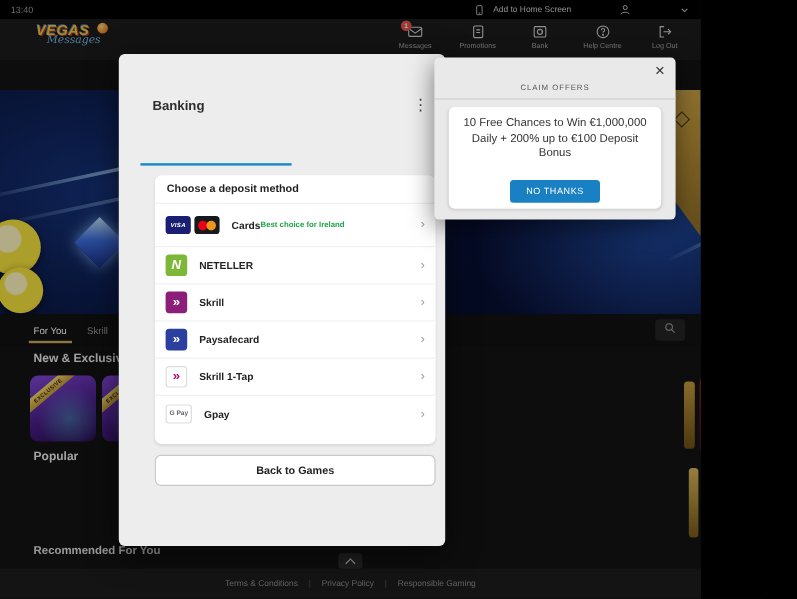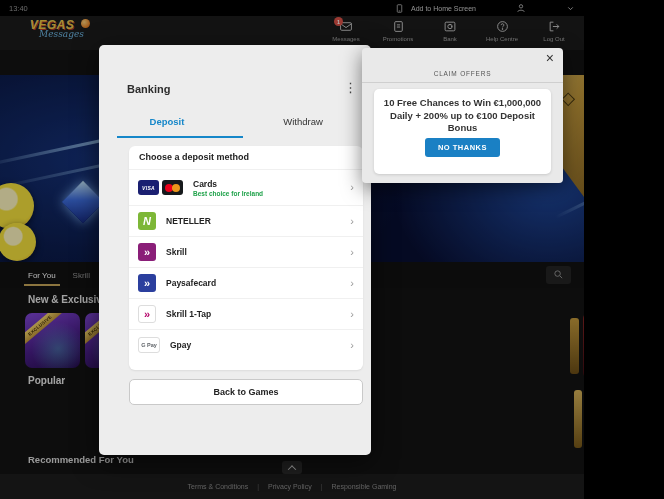--- a/index.html
+++ b/index.html
@@ -98,21 +98,21 @@
   .bm-title{position:absolute;left:28px;top:38px;font-size:11px;font-weight:bold;color:#2d2d2d}
   .bm-kebab{position:absolute;right:14px;top:35px;font-size:13px;color:#444;cursor:pointer}
   .bm-tabs{position:absolute;left:0;right:0;top:64px;height:28px;display:flex}
   .bm-tab{flex:1;text-align:center;font-size:9.5px;padding-top:7px;color:#333;cursor:pointer}
   .bm-tab.active{color:#1687C9;font-weight:bold}
   .bm-underline{position:absolute;left:18px;top:91px;width:126px;height:2px;background:#1687C9}
   .bm-card{position:absolute;left:30px;right:8px;top:101px;height:224px;background:#fff;border-radius:6px;box-shadow:0 1px 2px rgba(0,0,0,.08);overflow:hidden}
   .bm-choose{font-size:9px;font-weight:bold;color:#222;padding:6px 10px 7px}
   .mrow{height:31px;display:flex;align-items:center;padding:0 9px;border-top:1px solid #f0f0f0;position:relative;cursor:pointer}
   .mrow.tall{height:36px}
-  .mtext{display:flex;flex-direction:column;margin-left:10px}
+  .mtext{display:flex;margin-left:10px}
   .mname{font-size:8.5px;color:#222;font-weight:600}
   .msub{font-size:6.5px;color:#1FA24A;font-weight:bold;margin-top:1px}
   .mchev{position:absolute;right:9px;color:#9a9a9a;font-size:11px;line-height:1}
   .pi{border-radius:3px;display:flex;align-items:center;justify-content:center;font-weight:bold;flex-shrink:0}
   .pi-visa{width:21px;height:15px;background:#1A1F71;color:#fff;font-size:5px;font-style:italic;letter-spacing:.3px}
   .pi-mc{width:21px;height:15px;background:#16191c;position:relative;margin-left:3px}
   .pi-mc::before{content:"";position:absolute;left:3px;top:3.5px;width:8px;height:8px;border-radius:50%;background:#EB001B}
   .pi-mc::after{content:"";position:absolute;right:3px;top:3.5px;width:8px;height:8px;border-radius:50%;background:#F79E1B;opacity:.95}
   .pi-sq{width:18px;height:18px;font-size:11px;line-height:1;color:#fff}
   .pi-nt{background:#7DB737;font-style:italic;font-weight:900;font-size:11px}
@@ -122,23 +122,23 @@
   .pi-gp{width:22px;height:16px;background:#fff;border:1px solid #ddd;color:#5f6368;font-size:5.5px}
   .bm-back{position:absolute;left:30px;right:8px;top:334px;height:26px;background:#fff;border:1px solid #c9c9c9;border-radius:5px;font-size:9px;font-weight:bold;color:#222;display:flex;align-items:center;justify-content:center;cursor:pointer}
 
   
   .rewards{position:absolute;left:362px;top:48px;width:201px;height:135px;background:#E9E9E9;border-radius:4px;z-index:5;box-shadow:0 5px 20px rgba(0,0,0,.5)}
   .rw-title{position:absolute;top:7px;left:0;right:0;text-align:center;font-size:8px;font-weight:bold;letter-spacing:1px;color:#333}
   .rw-close{position:absolute;right:9px;top:2px;font-size:14px;color:#333;cursor:pointer}
   .rw-tab{position:absolute;top:22px;left:0;right:0;text-align:center;font-size:6.5px;color:#555;letter-spacing:.8px;cursor:pointer}
   .rw-div{position:absolute;top:34px;left:0;right:0;height:1px;background:#cfcfcf}
   .rw-card{position:absolute;left:12px;right:12px;top:41px;bottom:9px;background:#fff;border-radius:5px;box-shadow:0 1px 3px rgba(0,0,0,.14);text-align:center;padding:8px 8px 0}
-  .rw-offer{font-size:9.5px;font-weight:bold;color:#333;line-height:1.32}
+  .rw-offer{font-size:9.5px;font-weight:normal;color:#333;line-height:1.32}
   .rw-hint{font-size:8px;color:#444;margin-top:5px}
-  .rw-btn{display:inline-block;margin-top:3px;background:#1A80C4;color:#fff;font-size:7.5px;font-weight:bold;padding:5px 13px;border-radius:3px;letter-spacing:.5px;cursor:pointer;border:none}
+  .rw-btn{display:inline-block;margin-top:15px;background:#1A80C4;color:#fff;font-size:7.5px;font-weight:normal;padding:5px 13px;border-radius:3px;letter-spacing:.5px;cursor:pointer;border:none}
 </style>
 </head>
 <body>
 
 <div class="screen">
 
   <div class="statusbar">
     <span class="sb-time">13:40</span>
     <div class="sb-right">
       <span>
@@ -287,24 +287,20 @@
     <span class="f-link">Privacy Policy</span>
     <span class="f-sep">|</span>
     <span class="f-link">Responsible Gaming</span>
   </div>
 
   <div class="dim"></div>
 
   <div class="modal">
     <div class="bm-title">Banking</div>
     <div class="bm-kebab">⋮</div>
-    <div class="bm-tabs">
-      <div class="bm-tab active">Deposit</div>
-      <div class="bm-tab">Withdraw</div>
-    </div>
     <div class="bm-underline"></div>
 
     <div class="bm-card">
       <div class="bm-choose">Choose a deposit method</div>
 
       <div class="mrow tall">
         <span class="pi pi-visa">VISA</span>
         <span class="pi pi-mc"></span>
         <span class="mtext">
           <span class="mname">Cards</span>

